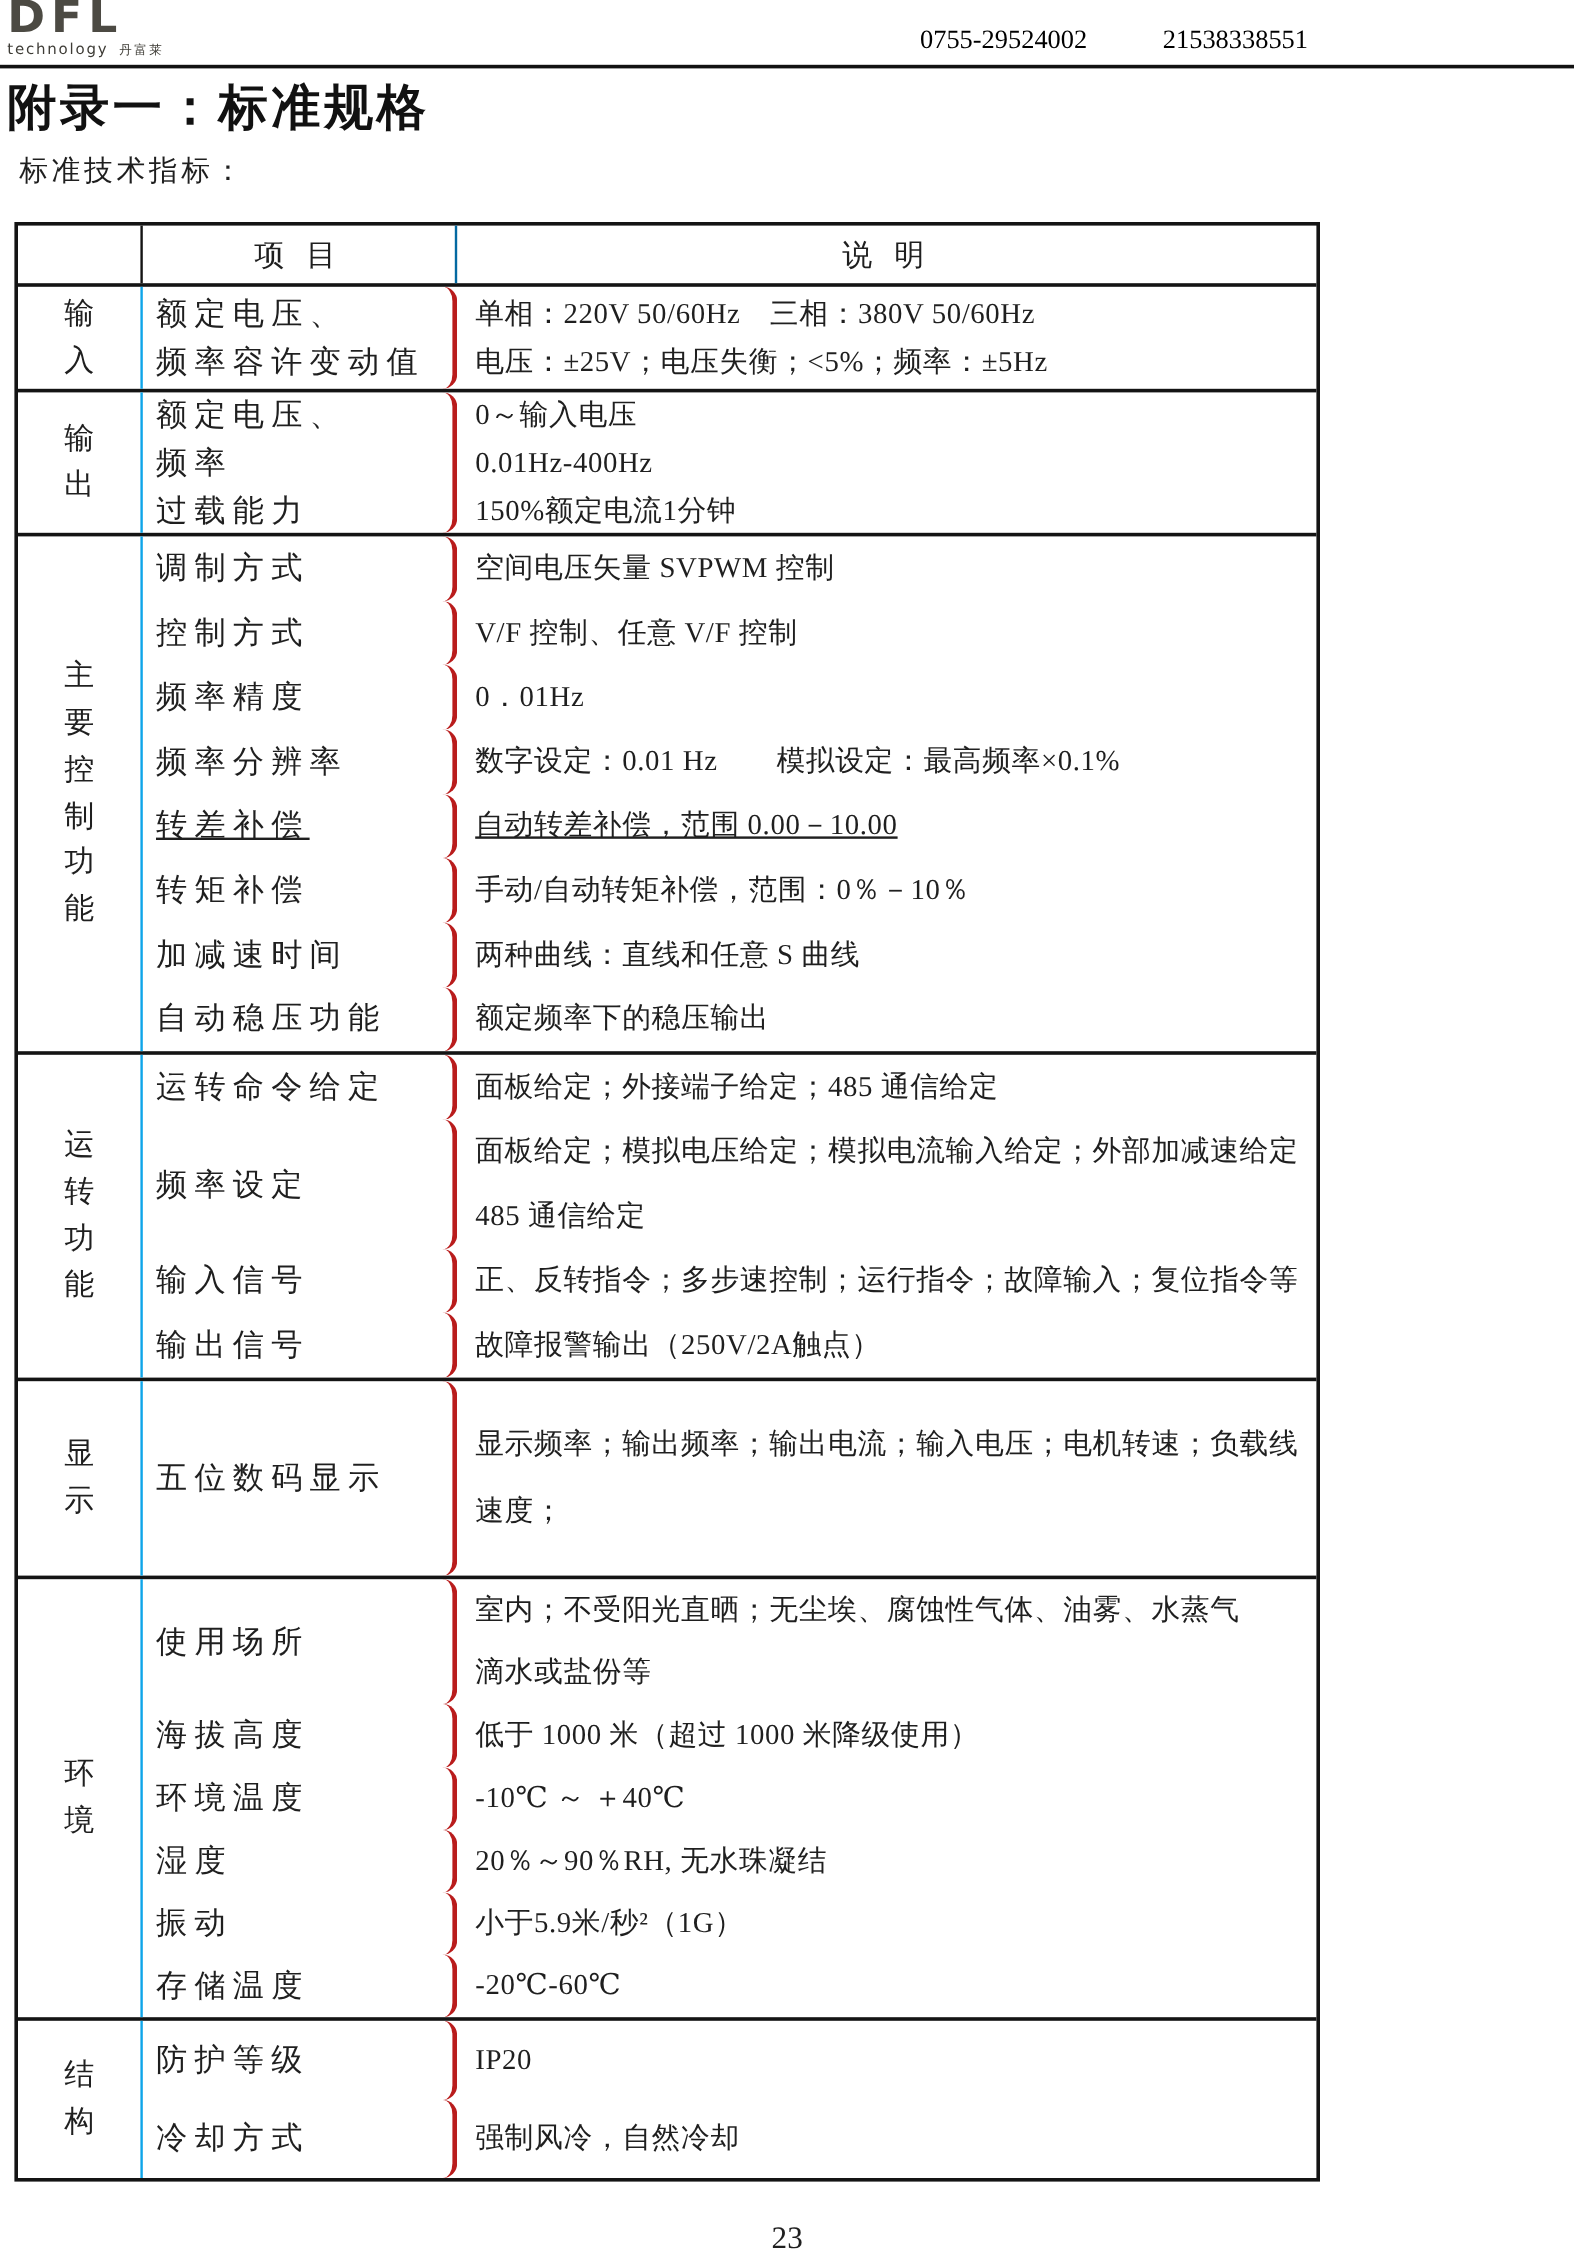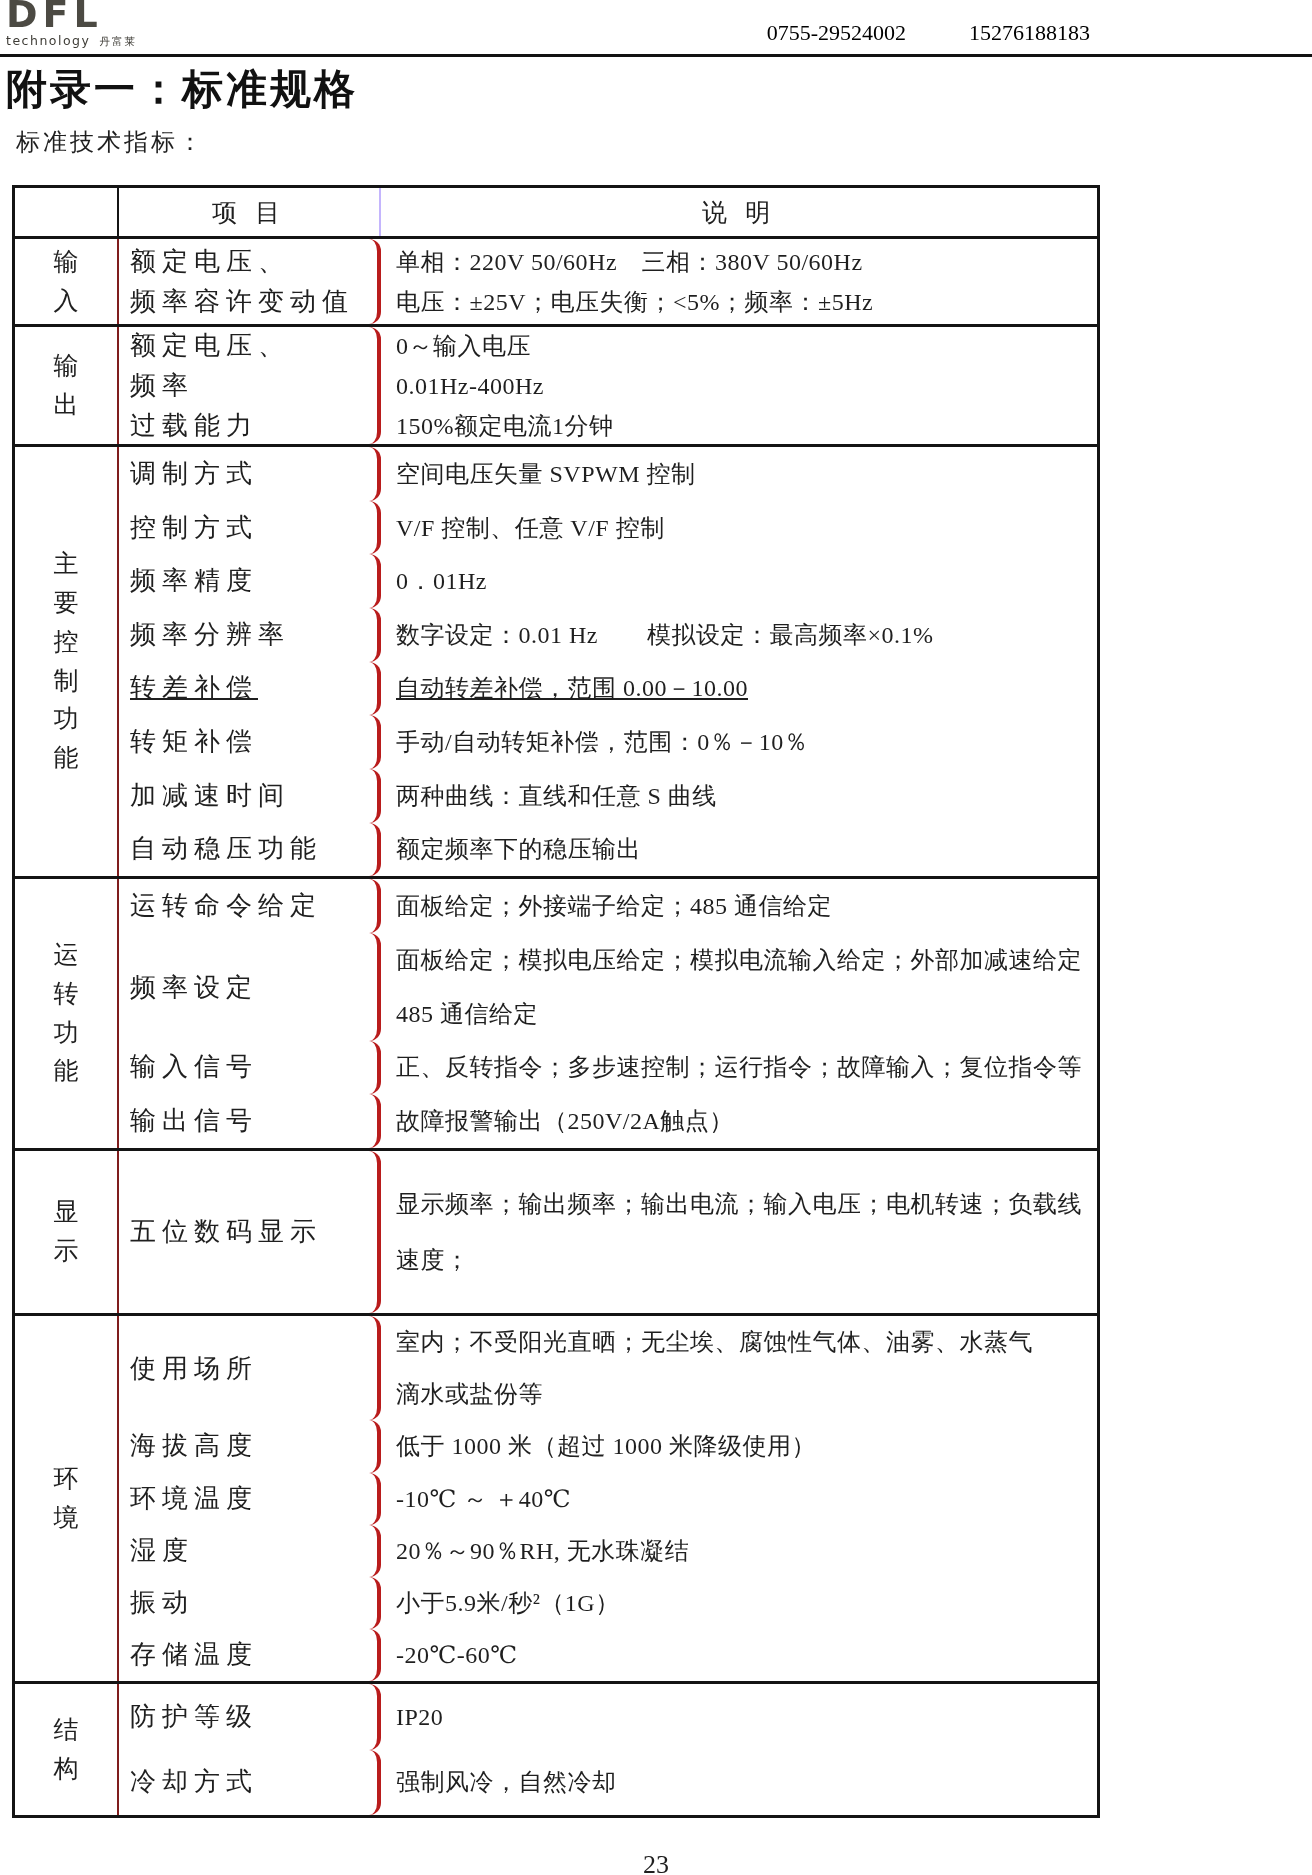--- a/index.html
+++ b/index.html
@@ -47,36 +47,36 @@
 
   
   .spec-table {
     margin: 27px 0 0 12px;
     width: 1088px; height: 1633px;
     border: 3px solid #141414;
     display: flex; flex-direction: column;
   }
   .thead { flex: 0 0 51px; display: flex; border-bottom: 3px solid #141414; }
   .hcat  { flex: 0 0 104px; border-right: 2px solid #141414; }
-  .hitem { flex: 0 0 262px; border-right: 2px solid #c4b5fd;
+  .hitem { flex: 0 0 262px; border-right: 2px solid #0369a1;
            display: flex; align-items: center; justify-content: center;
            font-size: 25px; letter-spacing: 6px; }
   .hdesc { flex: 1; display: flex; align-items: center; justify-content: center;
            font-size: 25px; letter-spacing: 6px; }
 
   .section { display: flex; border-bottom: 3px solid #141414; }
   .section:last-child { border-bottom: none; flex: 1 1 auto; }
   .sec-0 { flex: 0 0 88px; }
   .sec-1 { flex: 0 0 120px; }
   .sec-2 { flex: 0 0 432px; }
   .sec-3 { flex: 0 0 272px; }
   .sec-4 { flex: 0 0 165px; }
   .sec-5 { flex: 0 0 368px; }
 
-  .cat { flex: 0 0 104px; border-right: 2px solid #7f1d1d;
+  .cat { flex: 0 0 104px; border-right: 2px solid #0ea5e9;
          display: flex; align-items: center; justify-content: center; }
   .cat-text { width: 30px; word-break: break-all; text-align: center;
               font-size: 25px; line-height: 1.55; }
 
   .items { flex: 1; display: flex; flex-direction: column; min-width: 0; }
   .row { display: flex; flex: 1 1 0; min-height: 0; }
   .ilabel { flex: 0 0 262px; border-right: 4px solid #b91c1c;
             display: flex; align-items: center;
             padding: 0 6px 0 11px;
             font-size: 26px; letter-spacing: 6px; border-radius: 12px; }
@@ -102,21 +102,21 @@
 <div class="header">
   <div class="logo">
     <div class="logo-text">DFL</div>
     <div class="logo-sub">
       <span class="logo-tagline">technology</span>
       <span class="logo-cn">丹富莱</span>
     </div>
   </div>
   <div class="phones">
     <span>0755-29524002</span>
-    <span>15276188183</span>
+    <span>21538338551</span>
   </div>
   <div class="header-rule"></div>
 </div>
 
 <h1 class="page-title">附录一：标准规格</h1>
 <div class="subtitle">标准技术指标：</div>
 
 <div class="spec-table">
   <div class="thead">
     <div class="hcat"></div>

